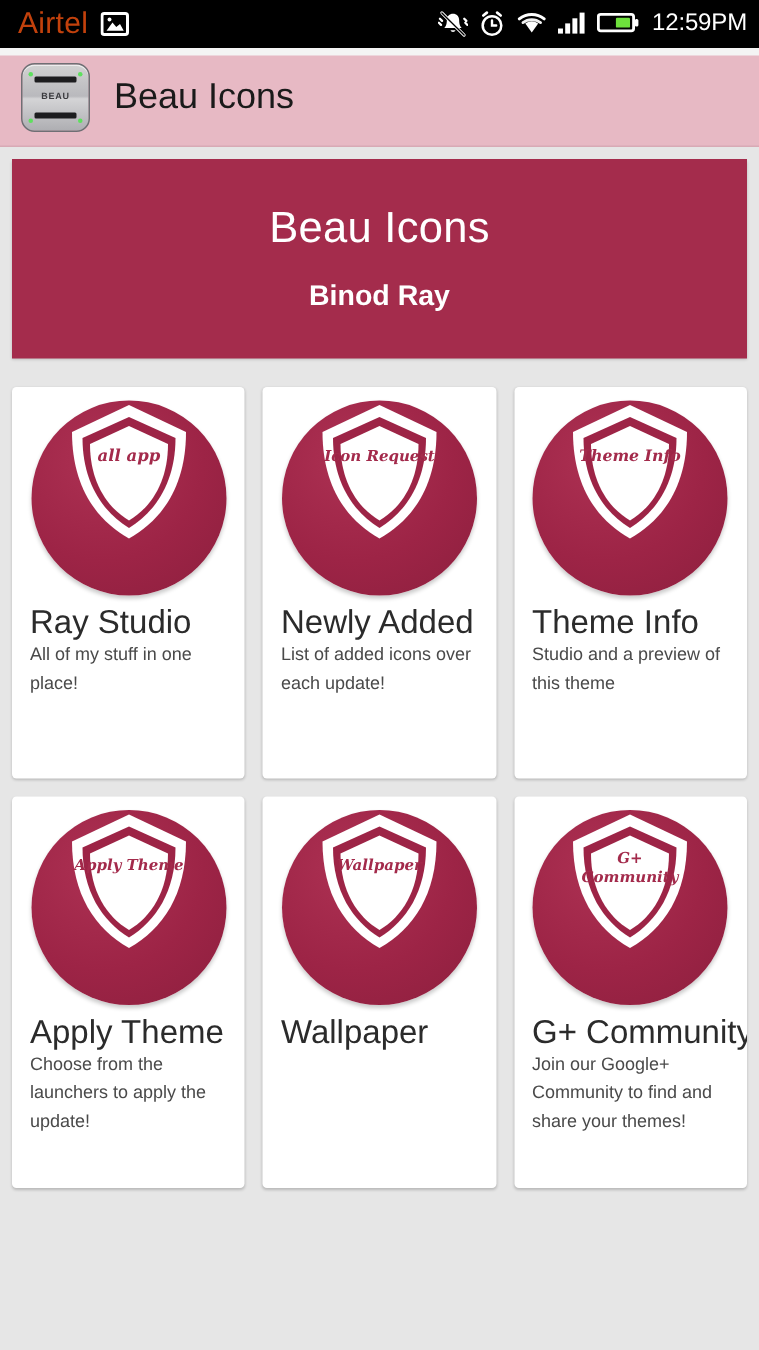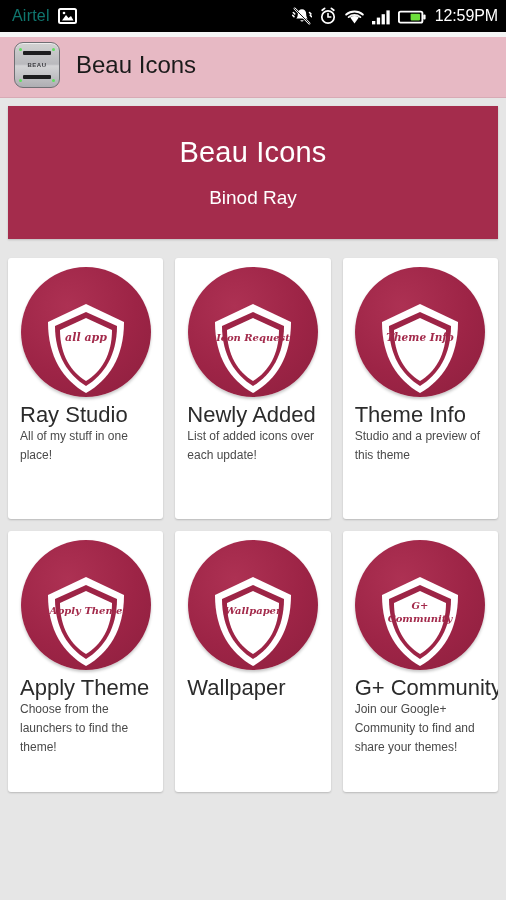--- a/index.html
+++ b/index.html
@@ -21,27 +21,27 @@
     padding: 0 8px 0 12px;
     color: #ffffff;
   }
   .status-left {
     display: flex;
     align-items: center;
     gap: 8px;
     flex: 1;
   }
   .carrier {
-    font-size: 16px;
+    font-size: 20px;
     letter-spacing: 0.2px;
-    color: #0f766e;
+    color: #c2410c;
   }
   .status-right {
     display: flex;
-    align-items: flex-end;
+    align-items: flex-start;
     gap: 7px;
   }
   .clock {
     font-size: 16px;
     color: #fff;
     letter-spacing: -0.1px;
     margin-left: 2px;
   }
   .sicon { display: block; }
 
@@ -126,21 +126,21 @@
   }
   .hero-title {
     color: #ffffff;
     font-size: 29px;
     font-weight: 400;
     letter-spacing: .2px;
   }
   .hero-sub {
     color: #ffffff;
     font-size: 19px;
-    font-weight: 400;
+    font-weight: 700;
     margin-top: 18px;
   }
 
   
   .grid {
     margin-top: 19px;
     display: grid;
     grid-template-columns: repeat(3, 1fr);
     gap: 12px;
   }
@@ -158,21 +158,21 @@
     display: flex;
     justify-content: center;
     margin-bottom: 7px;
   }
   .shield-circle {
     width: 130px;
     height: 130px;
     border-radius: 50%;
     background: radial-gradient(circle at 36% 30%, #ad3153 0%, #9d2446 55%, #8d1f3e 100%);
     display: flex;
-    align-items: flex-end;
+    align-items: flex-start;
     justify-content: center;
     box-shadow: 0 2px 3px rgba(0,0,0,.22);
   }
   .shield-svg { display: block; }
   .shield-label {
     font-family: "DejaVu Serif", serif;
     font-style: italic;
     font-weight: bold;
     fill: #a32a4b;
   }
@@ -321,21 +321,21 @@
         <div class="shield-circle">
           <svg class="shield-svg" width="86" height="96" viewBox="0 0 86 96">
             <path d="M43 3 L81 21 C81 56 66 79 43 92 C20 79 5 56 5 21 Z" fill="#ffffff"></path>
             <path d="M43 11 L74 25 C74 54 61 74 43 85 C25 74 12 54 12 25 Z" fill="#9d2446"></path>
             <path d="M43 17 L69 29 C69 54 58 71 43 80 C28 71 17 54 17 29 Z" fill="#ffffff"></path>
             <text class="shield-label" x="43" y="40" text-anchor="middle" font-size="10">Apply Theme</text>
           </svg>
         </div>
       </div>
       <div class="card-title">Apply Theme</div>
-      <div class="card-desc">Choose from the launchers to find the theme!</div>
+      <div class="card-desc">Choose from the launchers to apply the update!</div>
     </div>
 
     <div class="card">
       <div class="card-icon-wrap">
         <div class="shield-circle">
           <svg class="shield-svg" width="86" height="96" viewBox="0 0 86 96">
             <path d="M43 3 L81 21 C81 56 66 79 43 92 C20 79 5 56 5 21 Z" fill="#ffffff"></path>
             <path d="M43 11 L74 25 C74 54 61 74 43 85 C25 74 12 54 12 25 Z" fill="#9d2446"></path>
             <path d="M43 17 L69 29 C69 54 58 71 43 80 C28 71 17 54 17 29 Z" fill="#ffffff"></path>
             <text class="shield-label" x="43" y="40" text-anchor="middle" font-size="10">Wallpaper</text>

